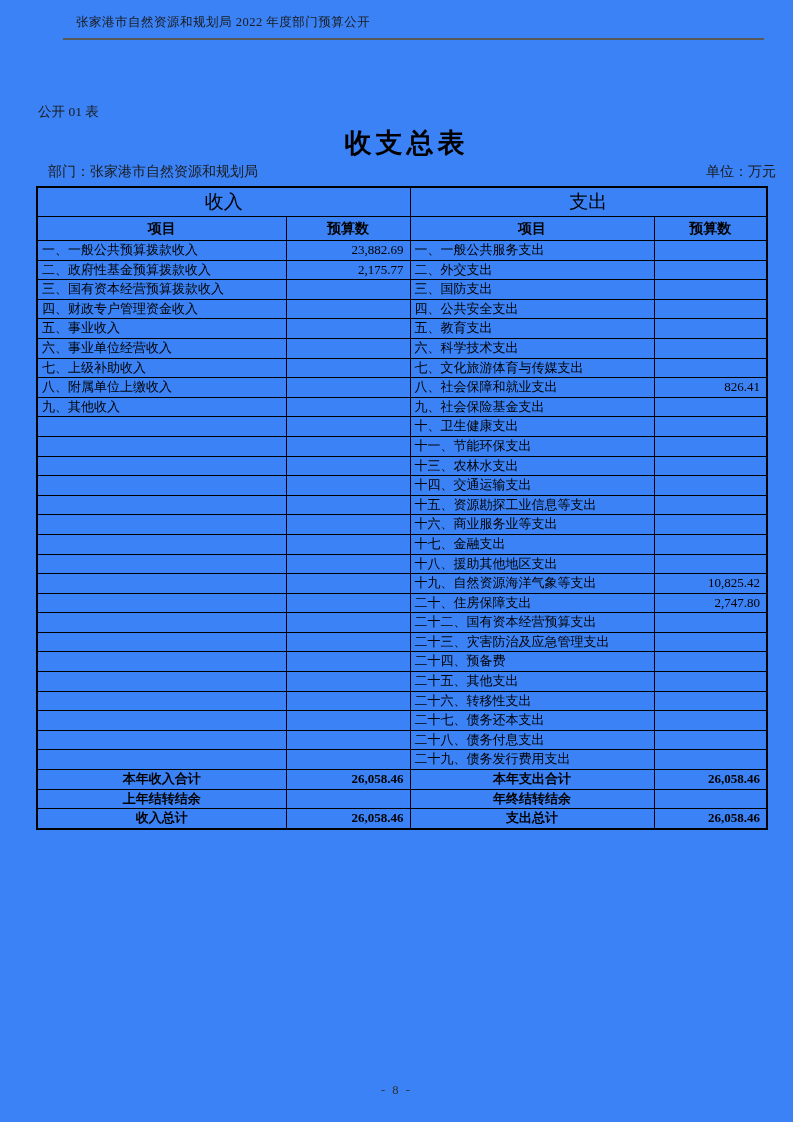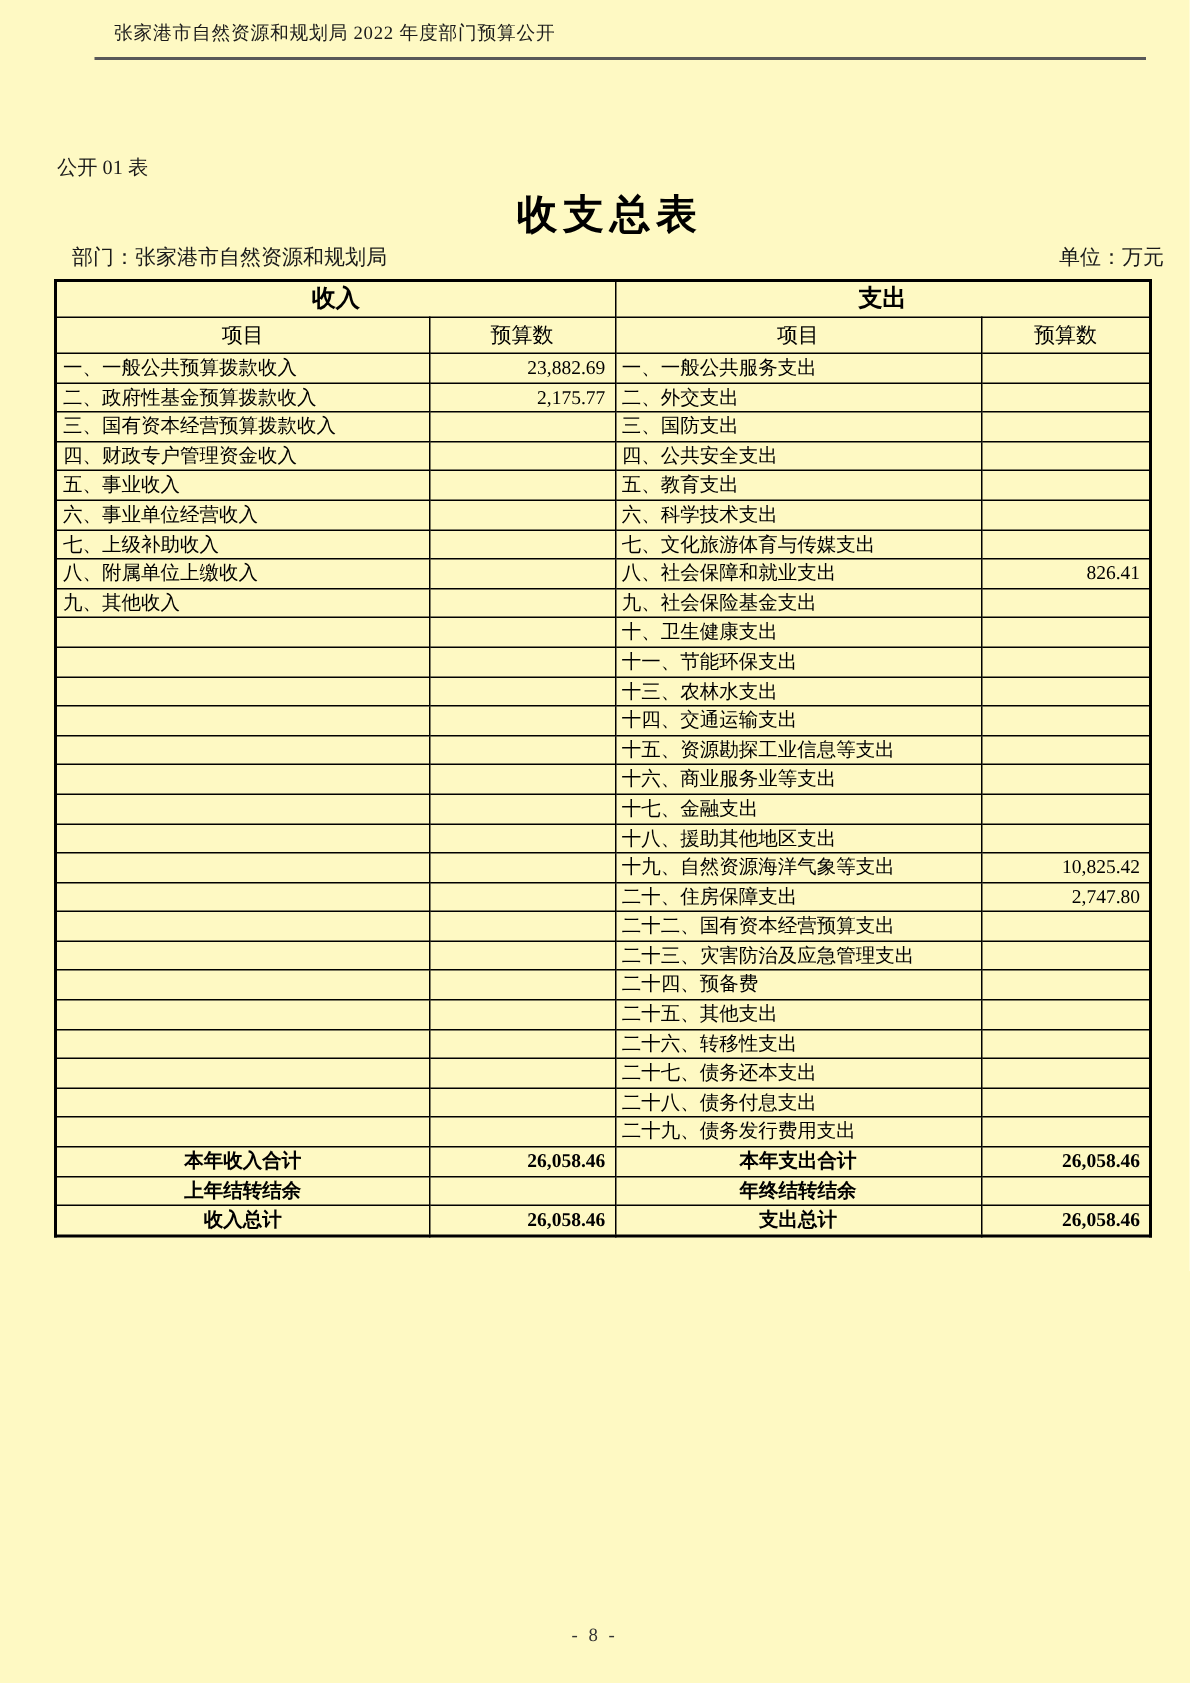--- a/index.html
+++ b/index.html
@@ -1,21 +1,21 @@
 <!DOCTYPE html>
 <html><head>
 <meta charset="utf-8">
 <style>
   html,body { margin:0; padding:0; }
   body {
     width:793px; height:1122px; background:#ffffff; color:#111;
     font-family:"Liberation Serif","DejaVu Serif",serif;
     position:relative; overflow:hidden;
   }
-  .page { position:absolute; inset:0; background:#fef9c3; }
+  .page { position:absolute; inset:0; background:#3b82f6; }
 
   .doc-header {
     position:absolute; left:63px; top:12px; width:688px;
     border-bottom:2.5px solid #595959;
     padding:2px 0 7px 13px;
     font-size:12.5px; letter-spacing:0.5px; color:#1a1a1a;
   }
 
   .table-label {
     position:absolute; left:38px; top:103px;
@@ -38,24 +38,24 @@
     position:absolute; left:36px; top:186px; width:730px;
     border-collapse:collapse; table-layout:fixed;
     border:2px solid #000;
   }
   table.budget th, table.budget td {
     border:1px solid #000;
     overflow:hidden; white-space:nowrap;
     font-weight:normal; color:#000;
   }
   tr.section-row th {
-    height:21px; font-size:16px; font-weight:bold; text-align:center;
+    height:21px; font-size:19px; font-weight:normal; text-align:center;
   }
   tr.col-head-row th {
-    height:21px; font-size:14px; font-weight:normal; text-align:center;
+    height:21px; font-size:14px; font-weight:bold; text-align:center;
   }
   tr.data-row td { height:18.6px; font-size:13px; line-height:18.6px; }
   tr.total-row td { height:18.6px; font-size:13px; line-height:18.6px;font-weight:bold; }
   td.item { text-align:left; padding:0 2px 0 4px; }
   td.num  { text-align:right; padding:0 6px 0 2px; font-size:13.5px; }
   tr.total-row td.item { text-align:center; font-weight:bold; padding:0; }
 
   .page-footer {
     position:absolute; left:0; top:1083px; width:100%;
     text-align:center; font-size:12.5px; color:#333;

